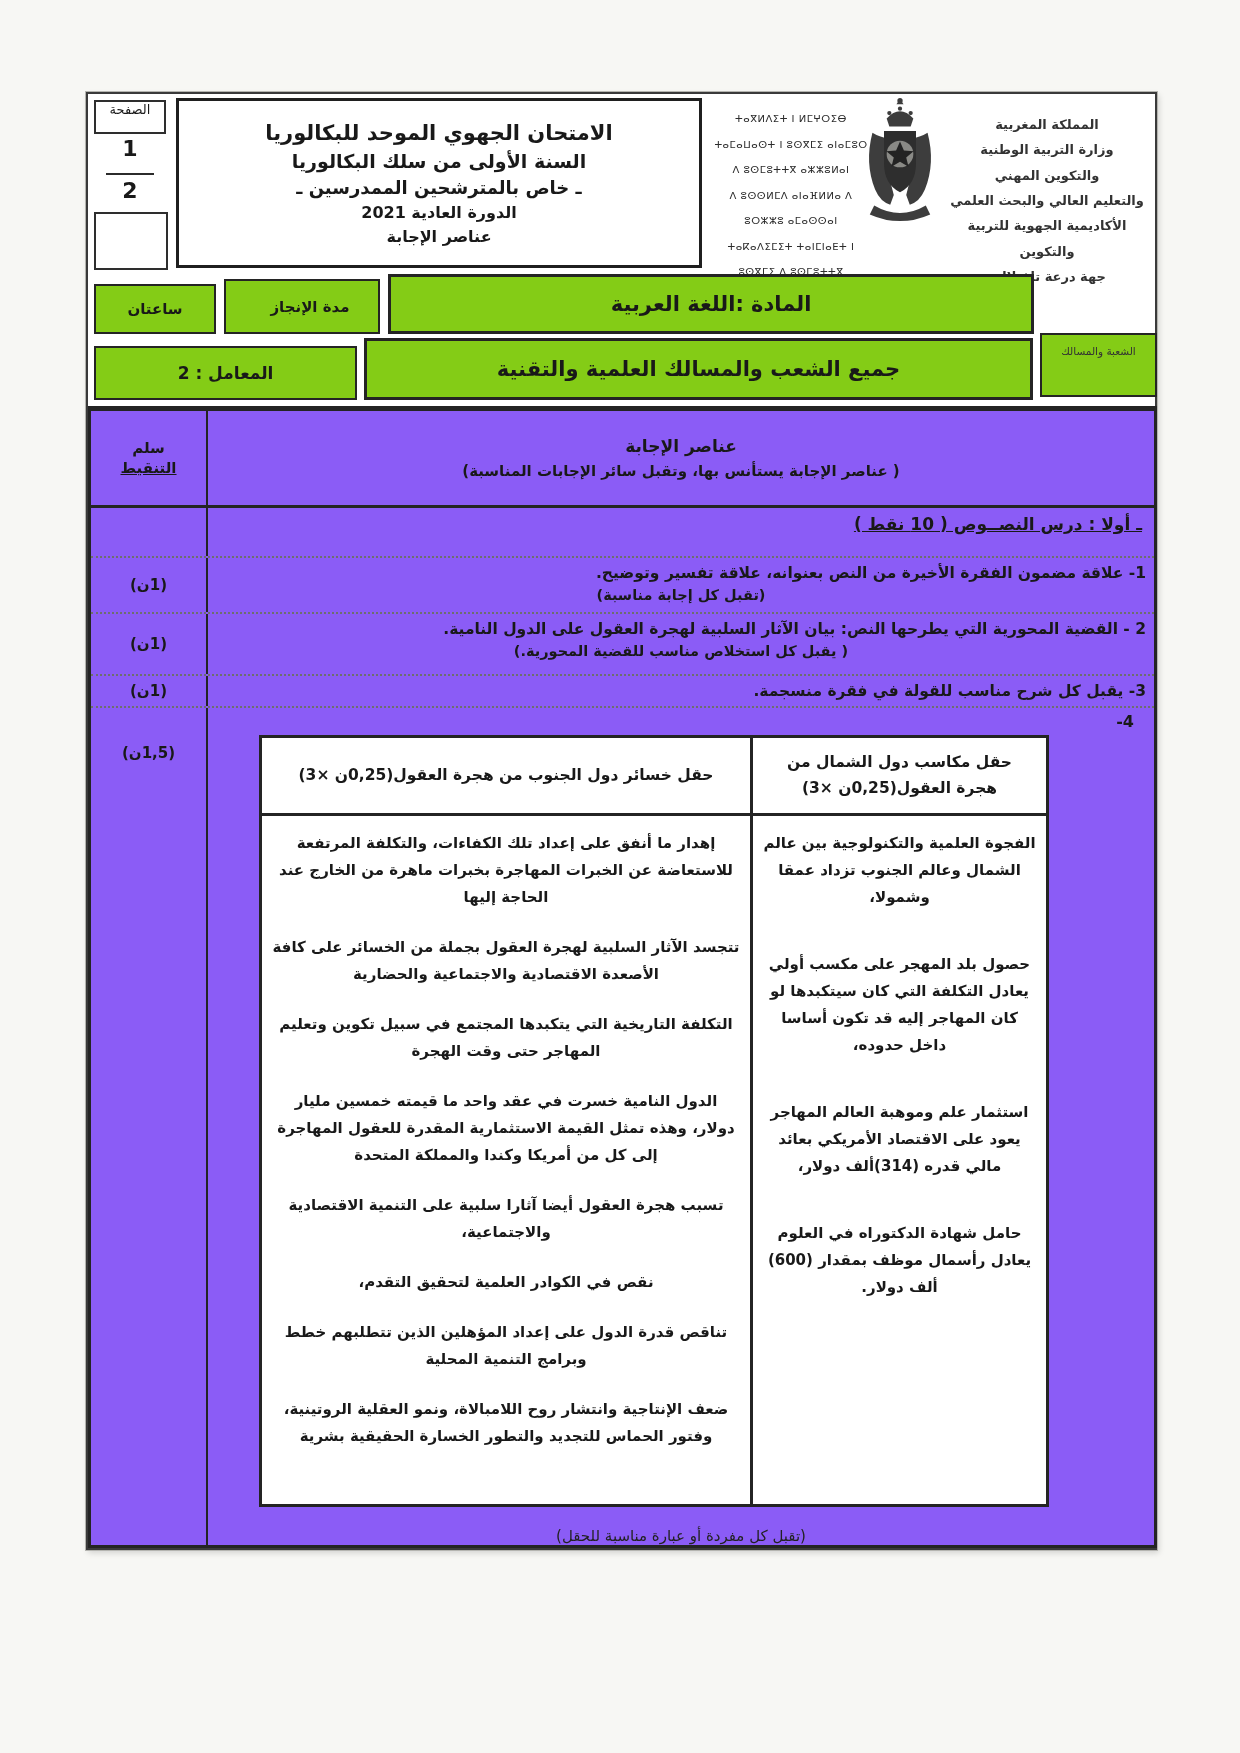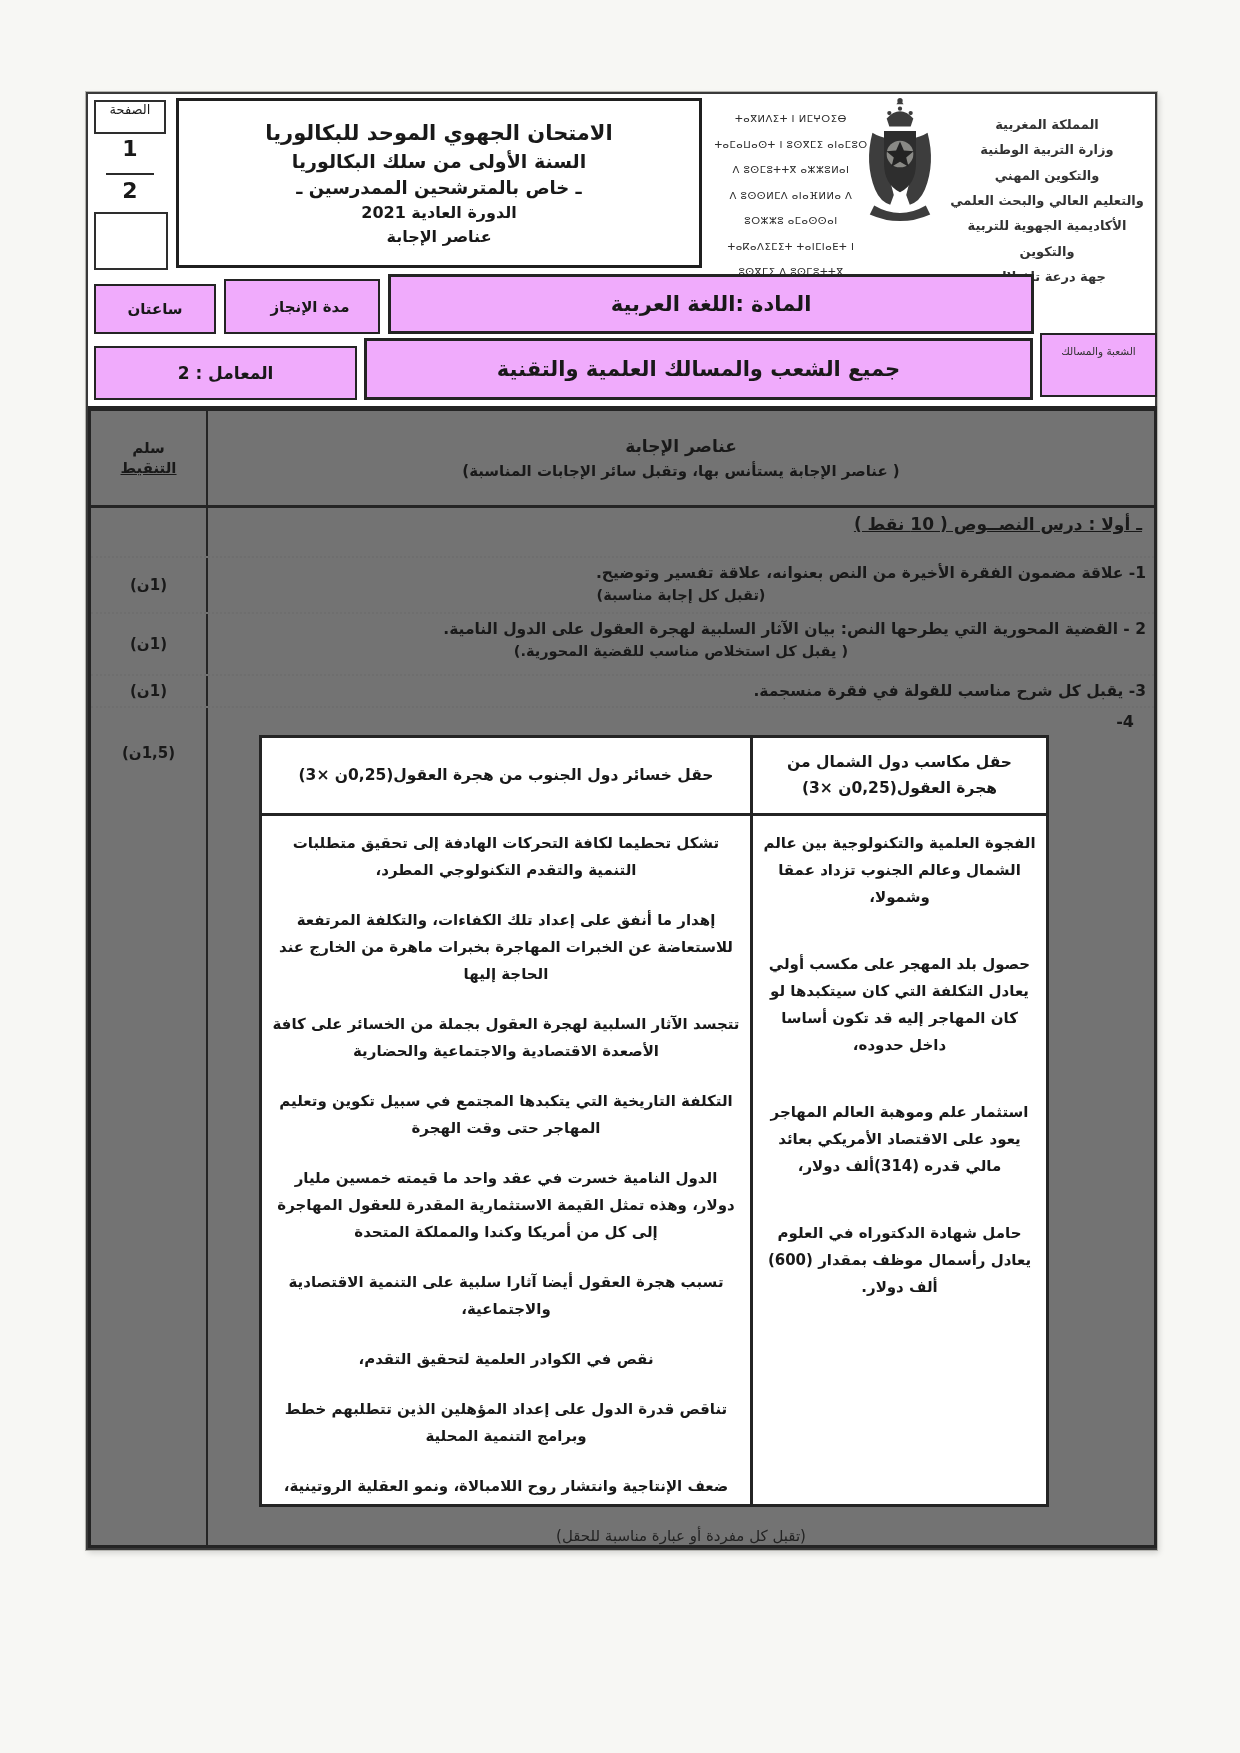--- a/index.html
+++ b/index.html
@@ -39,33 +39,33 @@
   #exam-header .l5 { font-size:16px; font-weight:bold; }
 
   
   #tifinagh { left:712px; top:106px; width:158px; text-align:center;
     font-size:10px; line-height:2.55; color:#2c2c2c; letter-spacing:.5px; direction:ltr; }
   #emblem { left:860px; top:94px; }
   #ministry-ar { left:944px; top:112px; width:206px; text-align:center;
     font-size:13px; font-weight:bold; line-height:1.95; color:#333; }
 
   
-  .ibox { border:3px solid #242424; background:#f0abfc; display:flex; align-items:center; justify-content:center; }
+  .ibox { border:3px solid #242424; background:#84cc16; display:flex; align-items:center; justify-content:center; }
   #subject   { left:388px; top:274px; width:646px; height:60px; font-size:21px; font-weight:bold; }
   #dur-label { left:224px; top:279px; width:156px; height:55px; font-size:15px; font-weight:bold; border-width:2px;padding-left:16px; }
   #dur-value { left:94px;  top:284px; width:122px; height:50px; font-size:15px; font-weight:bold; border-width:2px; }
   #branch-label { left:1040px; top:333px; width:117px; height:64px; font-size:10.5px; border-width:2px;
     align-items:flex-start; padding-top:10px; color:#333; }
   #branch-value { left:364px; top:338px; width:669px; height:62px; font-size:21px; font-weight:bold; }
   #coef { left:94px; top:346px; width:263px; height:54px; font-size:17px; font-weight:bold; border-width:2px; }
 
   
   #answers {
     left:88px; top:406px; width:1069px; height:1142px;
-    border:3px solid #242424; border-top:5px solid #242424; background:#737373;
+    border:3px solid #242424; border-top:5px solid #242424; background:#8b5cf6;
     display:flex; flex-direction:column; direction:ltr;
   }
   .arow { display:flex; direction:ltr; width:100%; }
   .score-cell { width:117px; flex:none; border-right:2px solid #242424;
     display:flex; align-items:center; justify-content:center;
     font-weight:bold; font-size:15px; direction:rtl; }
   .content-cell { flex:1; direction:rtl; padding:0 8px; }
 
   .arow.hdr { height:99px; border-bottom:3px solid #242424; }
   .arow.hdr .content-cell { display:flex; flex-direction:column; align-items:center; justify-content:center; gap:6px; }
@@ -217,21 +217,20 @@
           <div class="col-body">
             <div class="gi">الفجوة العلمية والتكنولوجية بين عالم الشمال وعالم الجنوب تزداد عمقا وشمولا،</div>
             <div class="gi">حصول بلد المهجر على مكسب أولي يعادل التكلفة التي كان سيتكبدها لو كان المهاجر إليه قد تكون أساسا داخل حدوده،</div>
             <div class="gi">استثمار علم وموهبة العالم المهاجر يعود على الاقتصاد الأمريكي بعائد مالي قدره (314)ألف دولار،</div>
             <div class="gi">حامل شهادة الدكتوراه في العلوم يعادل رأسمال موظف بمقدار (600) ألف دولار.</div>
           </div>
         </div>
         <div class="losses-col">
           <div class="col-header">حقل خسائر دول الجنوب من هجرة العقول(0,25ن ×3)</div>
           <div class="col-body">
-            <div class="li">تشكل تحطيما لكافة التحركات الهادفة إلى تحقيق متطلبات التنمية والتقدم التكنولوجي المطرد،</div>
             <div class="li">إهدار ما أنفق على إعداد تلك الكفاءات، والتكلفة المرتفعة للاستعاضة عن الخبرات المهاجرة بخبرات ماهرة من الخارج عند الحاجة إليها</div>
             <div class="li">تتجسد الآثار السلبية لهجرة العقول بجملة من الخسائر على كافة الأصعدة الاقتصادية والاجتماعية والحضارية</div>
             <div class="li">التكلفة التاريخية التي يتكبدها المجتمع في سبيل تكوين وتعليم المهاجر حتى وقت الهجرة</div>
             <div class="li">الدول النامية خسرت في عقد واحد ما قيمته خمسين مليار دولار، وهذه تمثل القيمة الاستثمارية المقدرة للعقول المهاجرة إلى كل من أمريكا وكندا والمملكة المتحدة</div>
             <div class="li">تسبب هجرة العقول أيضا آثارا سلبية على التنمية الاقتصادية والاجتماعية،</div>
             <div class="li">نقص في  الكوادر العلمية لتحقيق التقدم،</div>
             <div class="li">تناقص قدرة الدول على إعداد المؤهلين الذين تتطلبهم خطط وبرامج التنمية المحلية</div>
             <div class="li">ضعف الإنتاجية وانتشار روح اللامبالاة، ونمو العقلية الروتينية، وفتور الحماس للتجديد والتطور الخسارة الحقيقية بشرية</div>
           </div>
         </div>

